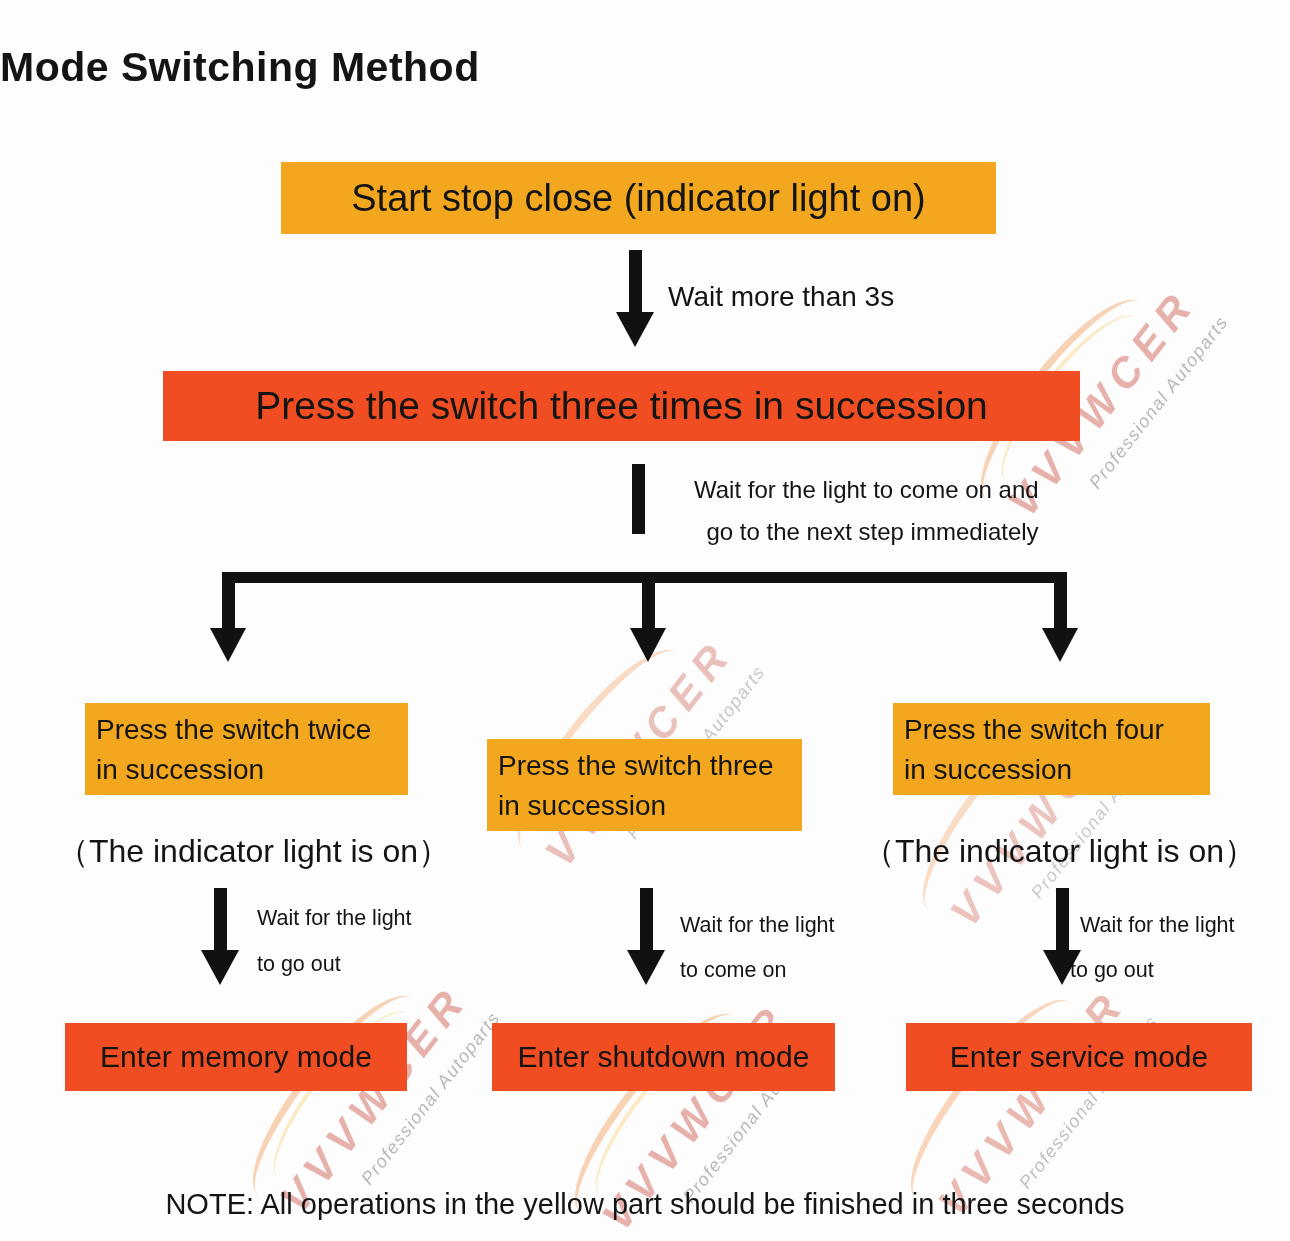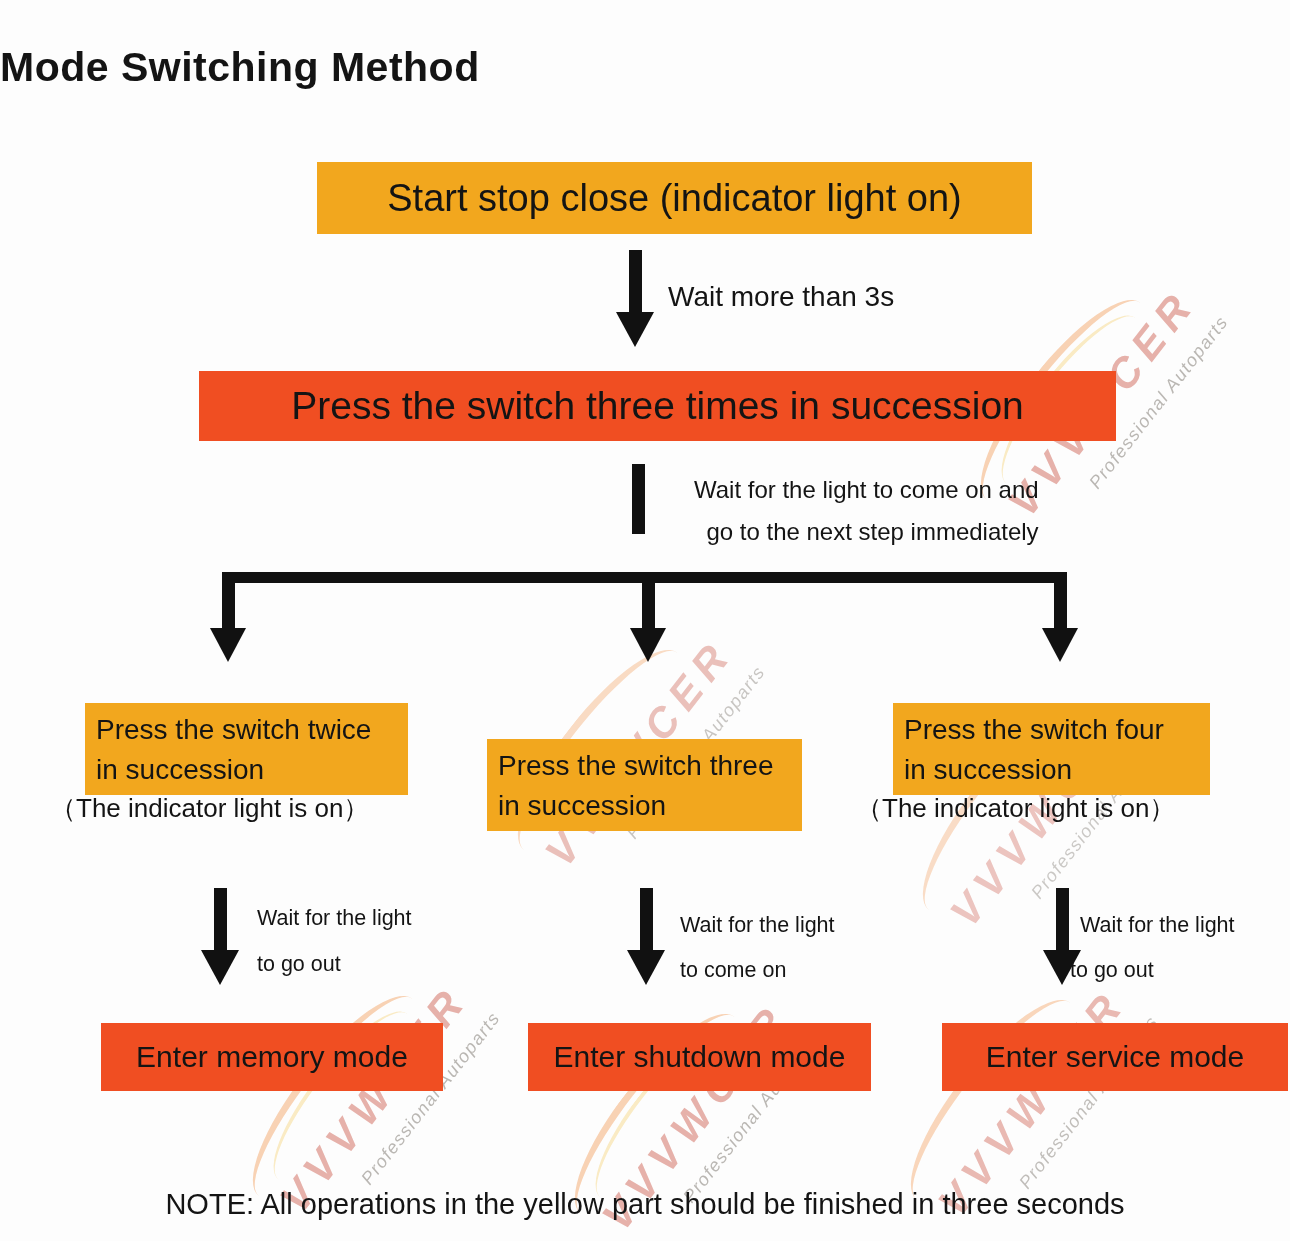--- a/index.html
+++ b/index.html
@@ -12,21 +12,21 @@
   .abs { position:absolute; }
 
   .page-title {
     left:0; top:44px; width:100%;
     text-align:left; font-size:41px; font-weight:bold; letter-spacing:0.5px;
     z-index:3;
   }
 
   .flow-box {
     display:flex; align-items:center; justify-content:center;
-    z-index:2; box-sizing:border-box;margin-left:36px;
+    z-index:2; box-sizing:border-box;
   }
   .yellow { background:var(--yellow-box,#F2A71E); }
   .orange { background:var(--orange-box,#F04E22); }
 
   .box-start  { left:281px; top:162px; width:715px; height:72px; font-size:38px; }
   .box-press3 { left:163px; top:371px; width:917px; height:70px; font-size:39px; }
 
   .arrow-down {
     display:flex; flex-direction:column; align-items:center;
     z-index:2; width:40px;
@@ -57,21 +57,21 @@
 
   .press-box {
     top:703px; height:92px; z-index:2; box-sizing:border-box;
     background:var(--yellow-box,#F2A71E);
     font-size:28px; line-height:40px; padding:7px 10px 0 11px;
   }
   .press-box-0 { left:85px;  width:323px; }
   .press-box-1 { left:487px; width:315px;margin-top:36px; }
   .press-box-2 { left:893px; width:317px; }
 
-  .indicator { top:791px; font-size:26px; text-align:left; z-index:2; }
+  .indicator { top:830px; font-size:32px; text-align:right; z-index:2; }
   .indicator-0 { left:50px;  width:400px; }
   .indicator-1 { left:446px; width:400px; }
   .indicator-2 { left:856px; width:400px; }
 
   .arrow-c .arrow-stem { height:62px; }
   .arrow-c0 { left:200px;  top:888px; }
   .arrow-c1 { left:626px;  top:888px; }
   .arrow-c2 { left:1042px; top:888px; }
 
   .wait-lbl { font-size:21.5px; z-index:2; }

